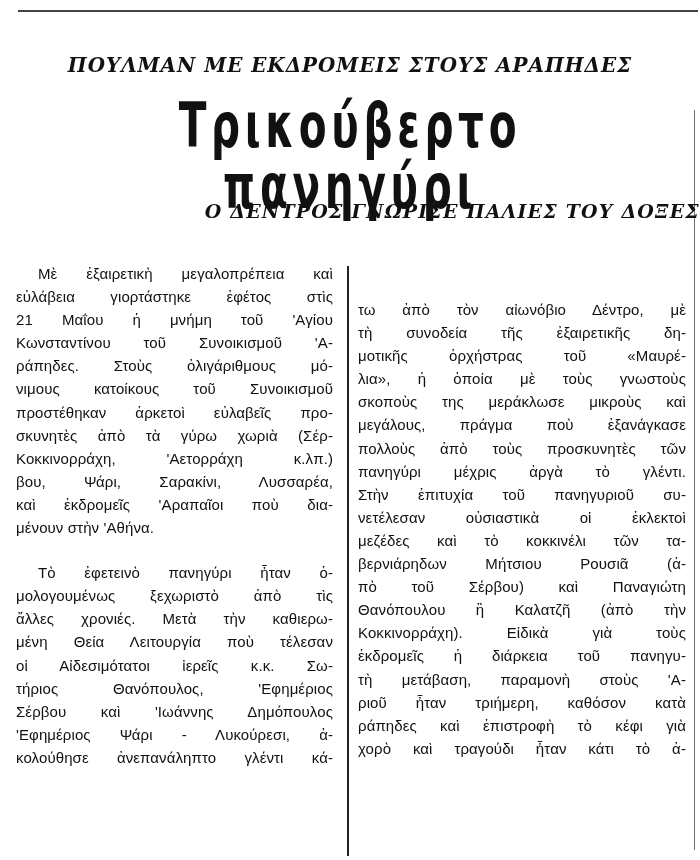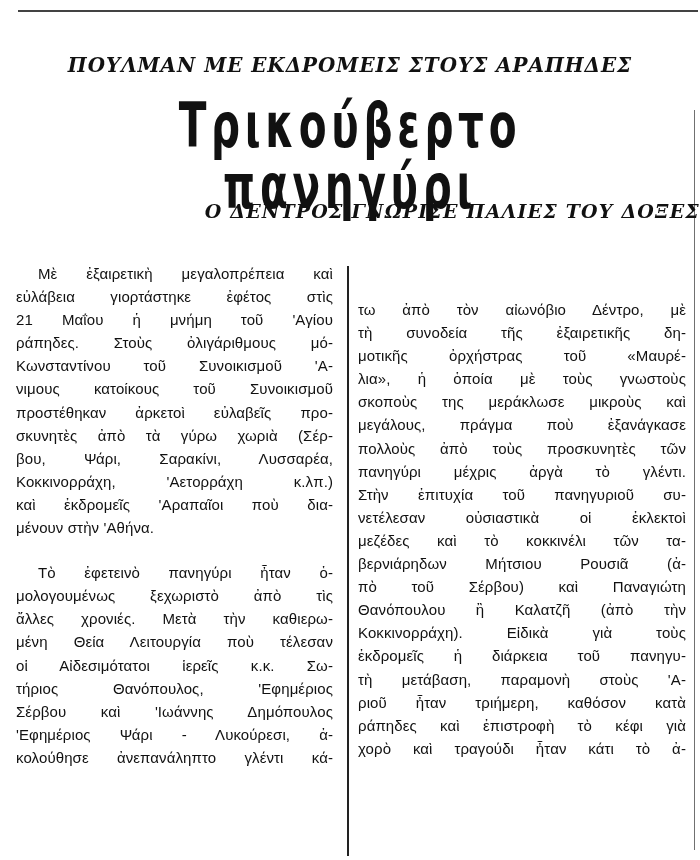--- a/index.html
+++ b/index.html
@@ -129,27 +129,27 @@
 
 <div class="kicker">ΠΟΥΛΜΑΝ ΜΕ ΕΚΔΡΟΜΕΙΣ ΣΤΟΥΣ ΑΡΑΠΗΔΕΣ</div>
 <div class="headline">Τρικούβερτο πανηγύρι</div>
 <div class="subhead">Ο ΔΕΝΤΡΟΣ ΓΝΩΡΙΣΕ ΠΑΛΙΕΣ ΤΟΥ ΔΟΞΕΣ</div>
 
 <div class="column col-left">
   <div>
     <div class="line indent"><span>Μὲ ἐξαιρετικὴ μεγαλοπρέπεια καὶ</span></div>
     <div class="line"><span>εὐλάβεια γιορτάστηκε ἐφέτος στὶς</span></div>
     <div class="line"><span>21   Μαΐου ἡ μνήμη τοῦ 'Αγίου</span></div>
+    <div class="line"><span>Κωνσταντίνου τοῦ Συνοικισμοῦ 'Α-</span></div>
     <div class="line"><span>ράπηδες. Στοὺς ὀλιγάριθμους μό-</span></div>
-    <div class="line"><span>Κωνσταντίνου τοῦ Συνοικισμοῦ 'Α-</span></div>
     <div class="line"><span>νιμους κατοίκους τοῦ Συνοικισμοῦ</span></div>
     <div class="line"><span>προστέθηκαν ἀρκετοὶ εὐλαβεῖς προ-</span></div>
     <div class="line"><span>σκυνητὲς ἀπὸ τὰ γύρω χωριὰ (Σέρ-</span></div>
+    <div class="line"><span>Κοκκινορράχη, 'Αετορράχη κ.λπ.)</span></div>
     <div class="line"><span>βου, Ψάρι, Σαρακίνι, Λυσσαρέα,</span></div>
-    <div class="line"><span>Κοκκινορράχη, 'Αετορράχη κ.λπ.)</span></div>
     <div class="line"><span>καὶ ἐκδρομεῖς 'Αραπαῖοι ποὺ δια-</span></div>
     <div class="line last"><span>μένουν στὴν 'Αθήνα.</span></div>
   </div>
   <div class="para-gap"></div>
   <div>
     <div class="line indent"><span>Τὸ ἐφετεινὸ πανηγύρι ἦταν ὁ-</span></div>
     <div class="line"><span>μολογουμένως ξεχωριστὸ ἀπὸ τὶς</span></div>
     <div class="line"><span>ἄλλες χρονιές. Μετὰ τὴν καθιερω-</span></div>
     <div class="line"><span>μένη Θεία Λειτουργία ποὺ τέλεσαν</span></div>
     <div class="line"><span>οἱ Αἰδεσιμότατοι ἱερεῖς κ.κ. Σω-</span></div>

